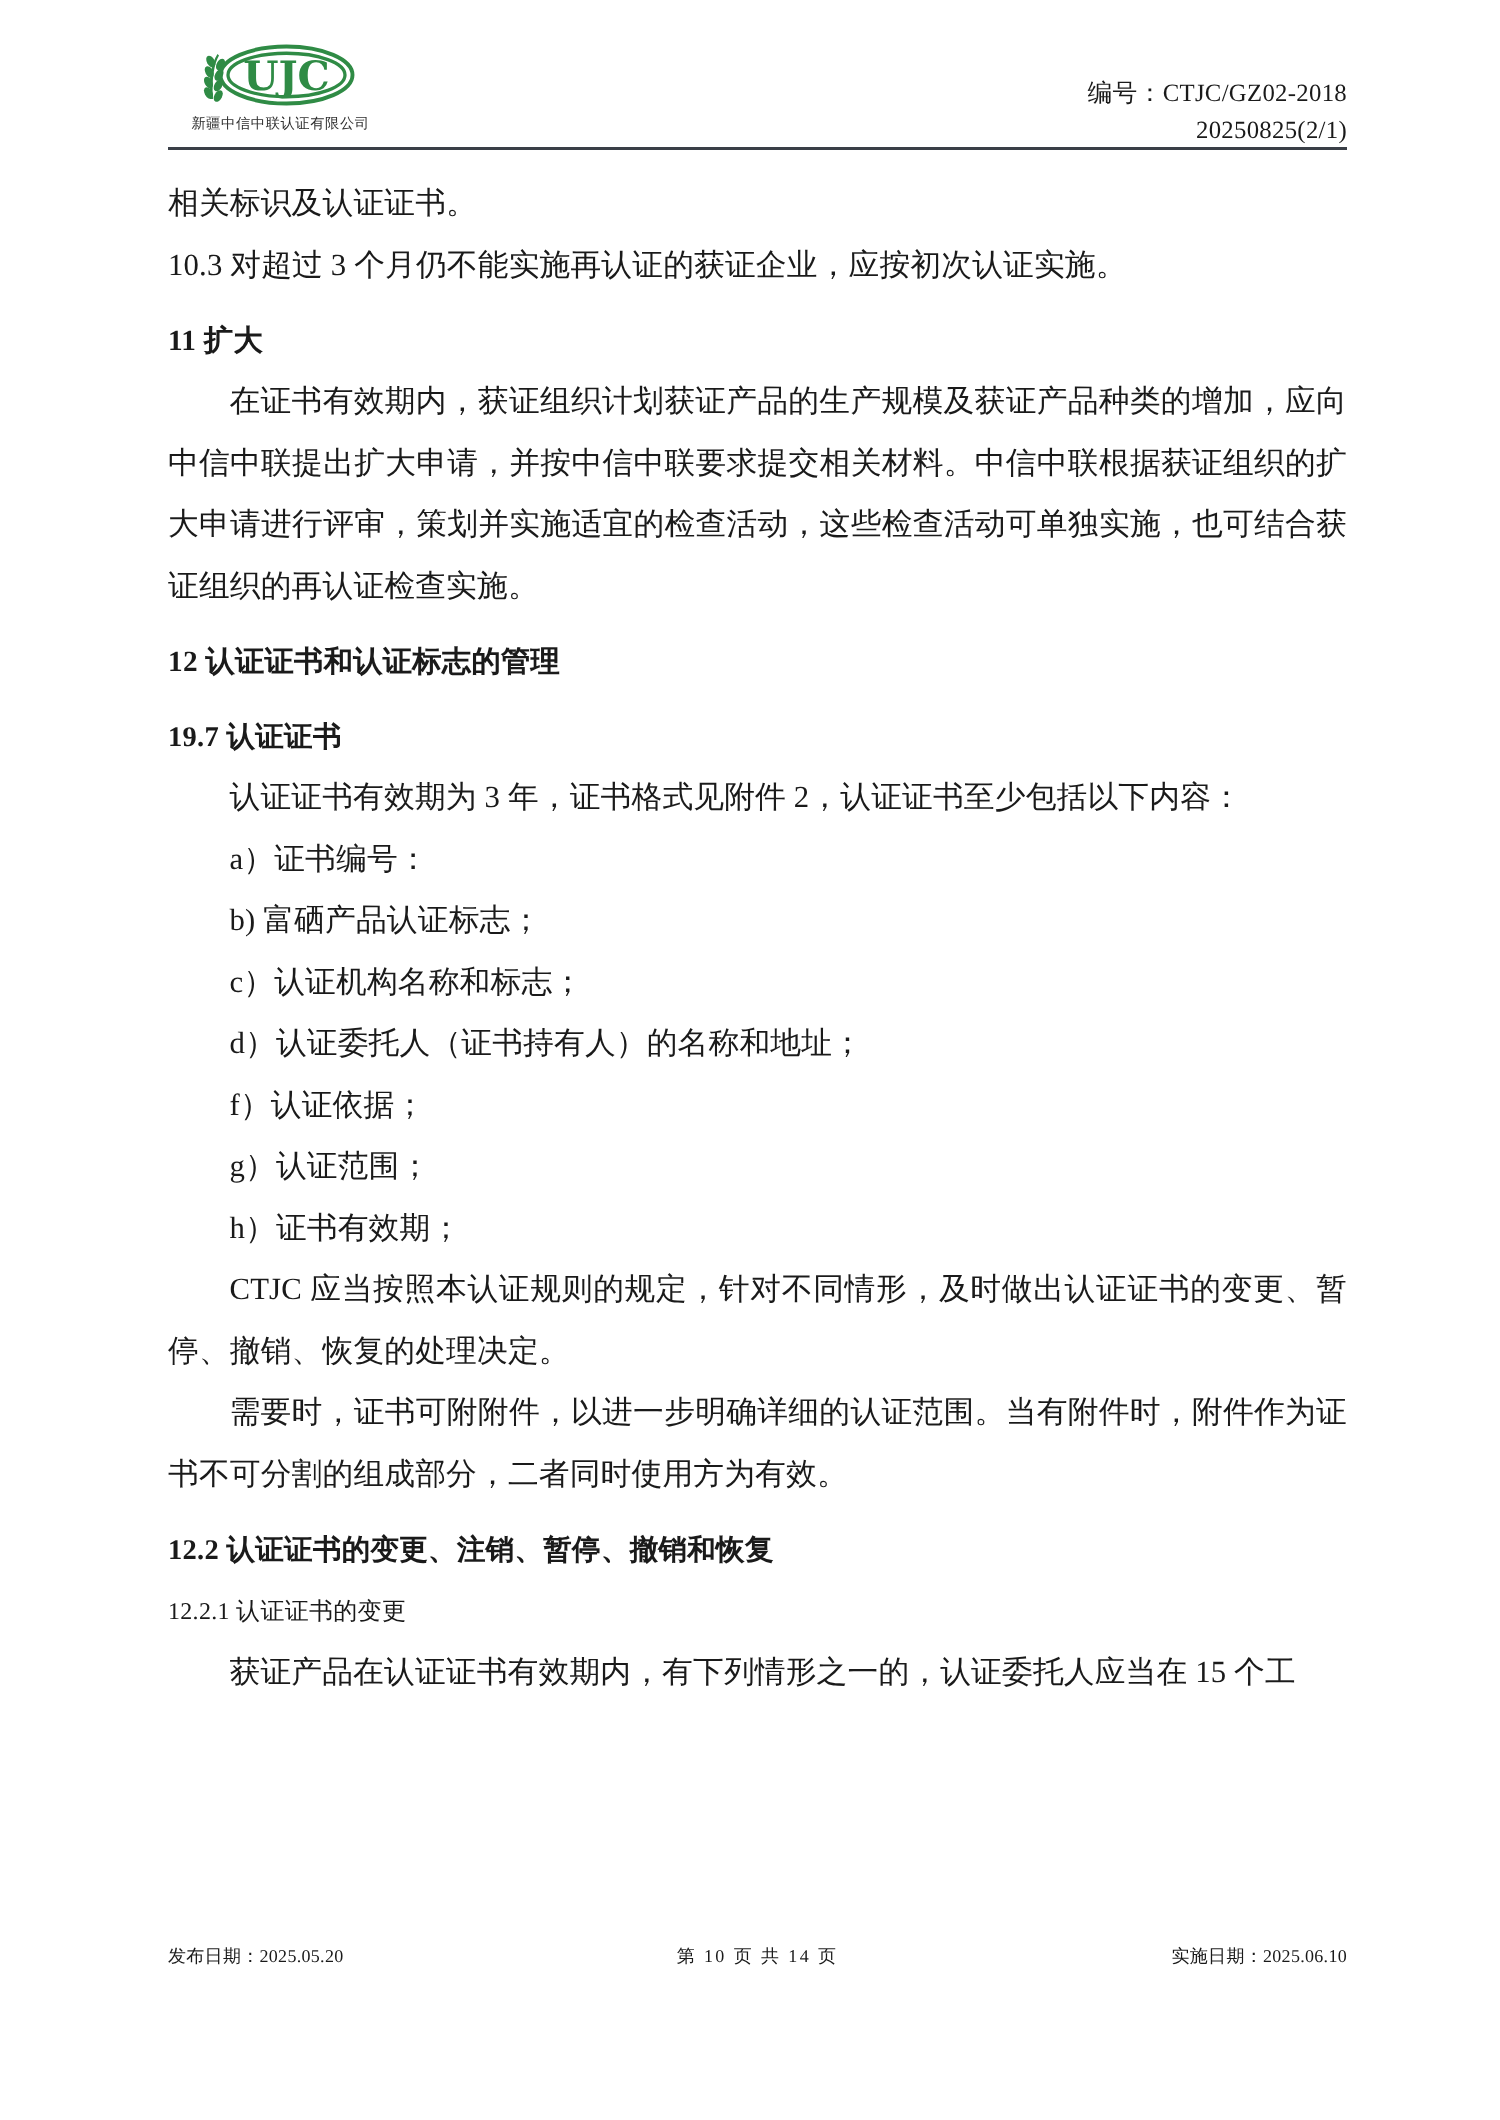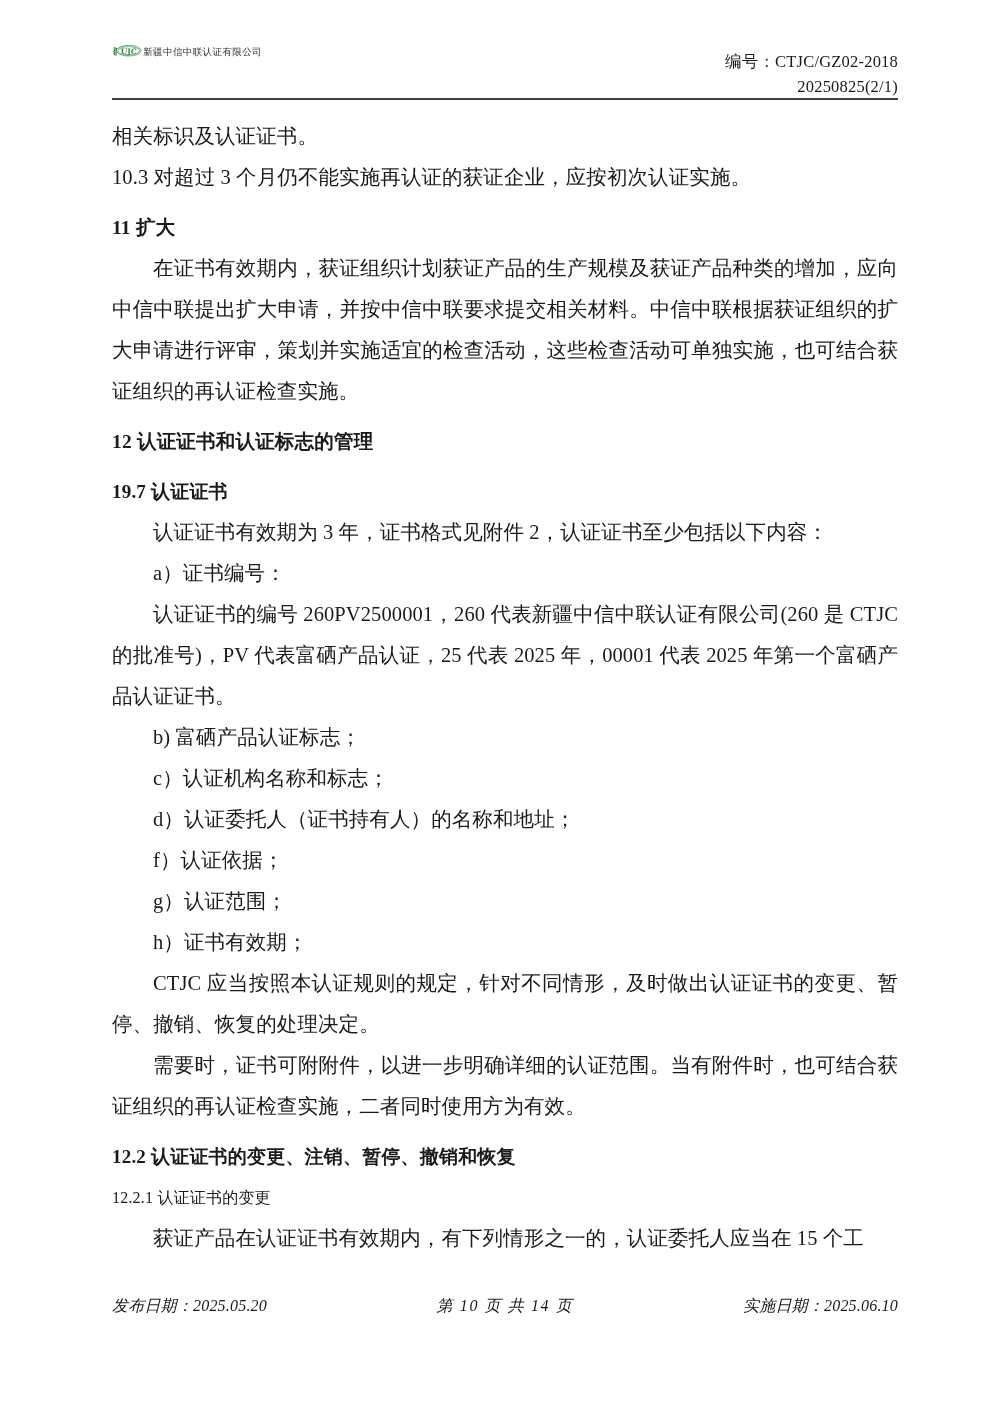--- a/index.html
+++ b/index.html
@@ -26,21 +26,21 @@
     left: 112px;
     top: 26px;
     width: 786px;
     height: 68px;
     display: flex;
     align-items: flex-start;
     justify-content: space-between;
   }
   .logo-block {
     display: flex;
-    flex-direction: row;
+    flex-direction: column;
     align-items: center;
     width: 150px;
     padding-top: 2px;
   }
   .logo-mark {
     display: block;
   }
   .logo-company {
     font-family: "DejaVu Sans", "Liberation Sans", sans-serif;
     font-size: 9.5px;
@@ -109,23 +109,22 @@
 
   
   .footer {
     position: absolute;
     left: 112px;
     top: 1296px;
     width: 786px;
     display: flex;
     align-items: center;
     justify-content: space-between;
-    font-size: 16px;
+    font-size: 12px;
     letter-spacing: 0.2px;
-    font-style: italic;
   }
   .footer-center {
     letter-spacing: 1.6px;
   }
   .footer span { white-space: nowrap; }
 </style>
 </head>
 <body>
 
 <div class="page">
@@ -173,30 +172,29 @@
     <p class="para indent">在证书有效期内，获证组织计划获证产品的生产规模及获证产品种类的增加，应向中信中联提出扩大申请，并按中信中联要求提交相关材料。中信中联根据获证组织的扩大申请进行评审，策划并实施适宜的检查活动，这些检查活动可单独实施，也可结合获证组织的再认证检查实施。</p>
 
     <div class="spacer-sm"></div>
     <p class="heading">12 认证证书和认证标志的管理</p>
 
     <div class="spacer-sm"></div>
     <p class="heading sub">19.7  认证证书</p>
 
     <p class="para indent">认证证书有效期为 3 年，证书格式见附件 2，认证证书至少包括以下内容：</p>
     <p class="para listitem">a）证书编号：</p>
-    <p class="para indent">认证证书的编号 260PV2500001，260 代表新疆中信中联认证有限公司(260 是 CTJC 的批准号)，PV 代表富硒产品认证，25 代表 2025 年，00001 代表 2025 年第一个富硒产品认证证书。</p>
     <p class="para listitem">b)  富硒产品认证标志；</p>
     <p class="para listitem">c）认证机构名称和标志；</p>
     <p class="para listitem">d）认证委托人（证书持有人）的名称和地址；</p>
     <p class="para listitem">f）认证依据；</p>
     <p class="para listitem">g）认证范围；</p>
     <p class="para listitem">h）证书有效期；</p>
 
     <p class="para indent">CTJC 应当按照本认证规则的规定，针对不同情形，及时做出认证证书的变更、暂停、撤销、恢复的处理决定。</p>
-    <p class="para indent">需要时，证书可附附件，以进一步明确详细的认证范围。当有附件时，也可结合获证组织的再认证检查实施，二者同时使用方为有效。</p>
+    <p class="para indent">需要时，证书可附附件，以进一步明确详细的认证范围。当有附件时，附件作为证书不可分割的组成部分，二者同时使用方为有效。</p>
 
     <div class="spacer-sm"></div>
     <p class="heading sub">12.2  认证证书的变更、注销、暂停、撤销和恢复</p>
     <p class="heading subsub">12.2.1  认证证书的变更</p>
     <p class="para indent">获证产品在认证证书有效期内，有下列情形之一的，认证委托人应当在 15 个工</p>
   </div>
 
   <div class="footer">
     <span>发布日期：2025.05.20</span>
     <span class="footer-center">第 10 页 共 14 页</span>

